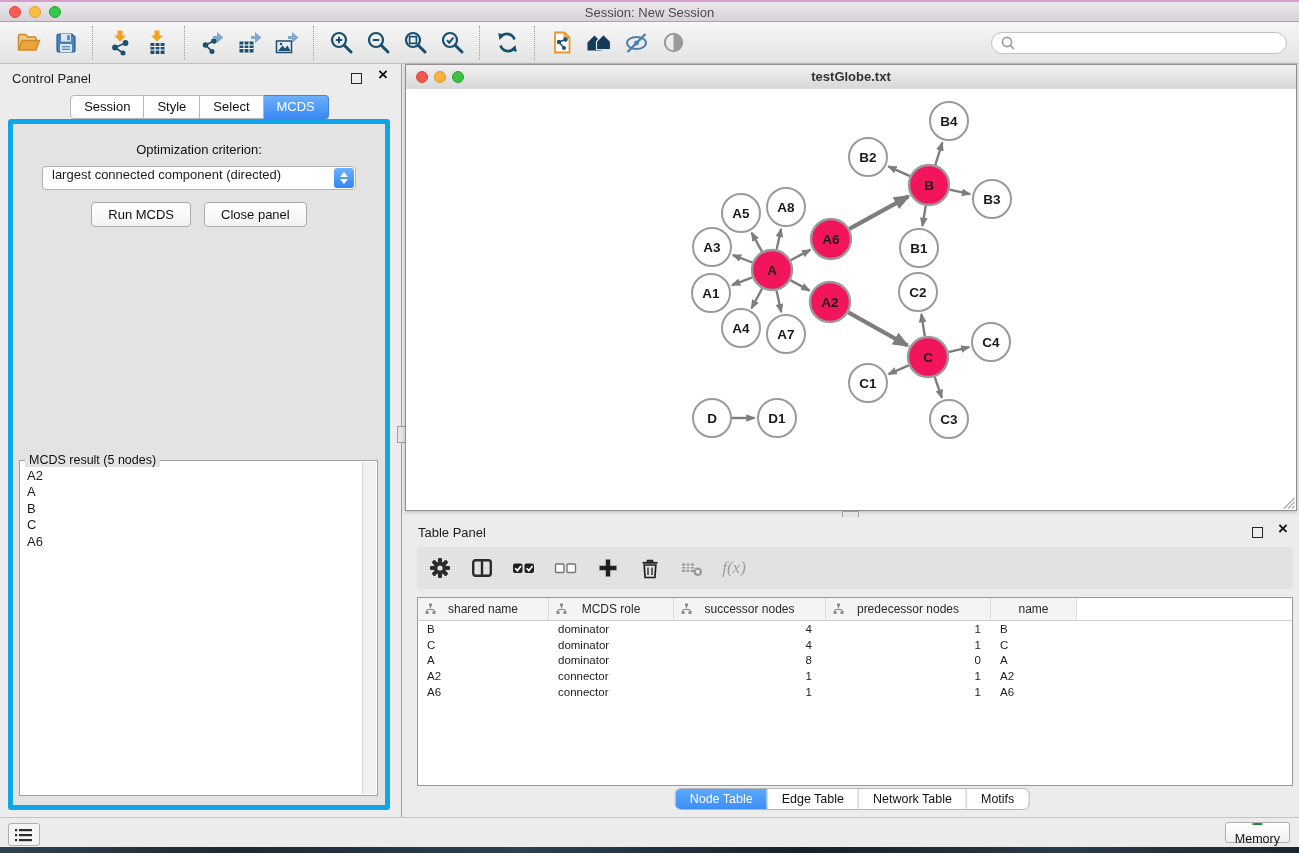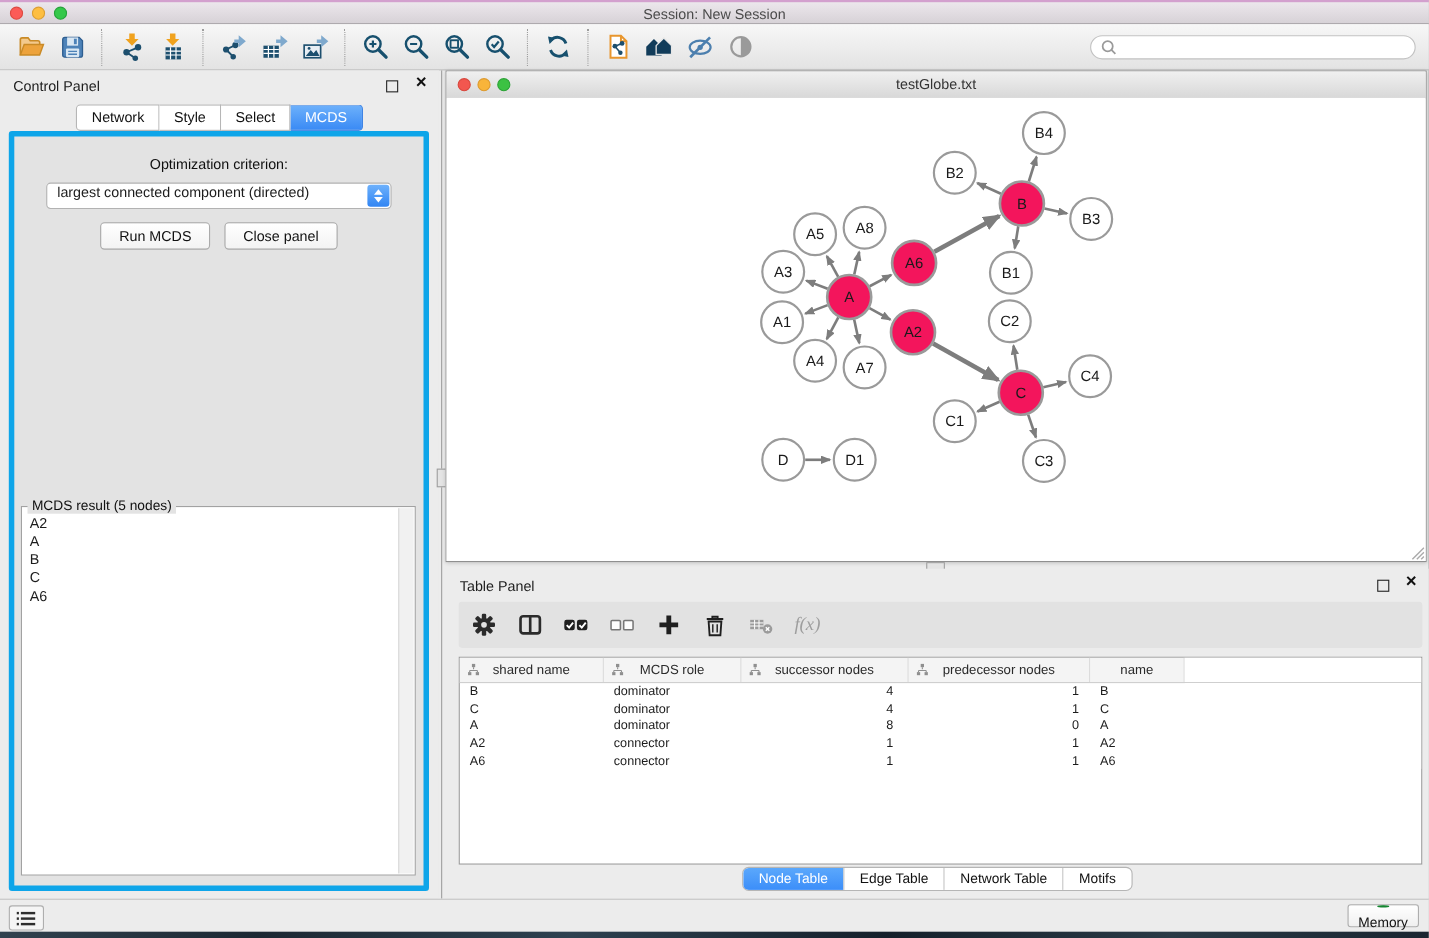--- a/index.html
+++ b/index.html
@@ -55,21 +55,21 @@
     font-size:13px;line-height:16.4px;overflow:hidden;}
   #result-scrollbar{position:absolute;top:1px;bottom:1px;right:1px;width:13px;background:#f1f1f1;border-left:1px solid #d8d8d8;}
   
   #v-splitter{position:absolute;left:401px;top:64px;width:1px;height:753px;background:#9f9f9f;}
   #v-grip{position:absolute;left:397px;top:426px;width:10px;height:17px;background:#e4e4e4;
     border:1px solid #9f9f9f;box-sizing:border-box;}
   #h-grip{position:absolute;left:842px;top:511px;width:17px;height:9px;background:#e4e4e4;
     border:1px solid #9f9f9f;box-sizing:border-box;}
   
   #network-window{position:absolute;left:405px;top:64px;width:892px;height:447px;background:#fff;
-    border:1px solid #8f8f8f;box-sizing:border-box;box-shadow:0 1px 4px rgba(0,0,0,.22);}
+    border:1px solid #8f8f8f;box-sizing:border-box;box-shadow:0 1px 4px rgba(0,0,0,.22);font-weight:bold;}
   #nw-titlebar{position:relative;height:24px;background:linear-gradient(#f0f0f0,#d8d8d8);border-bottom:1px solid #aeaeae;}
   #nw-titlebar .tl{top:6px;}
   #nw-red{left:10px;background:#f2574f;border:1px solid #d8463c;box-sizing:border-box;}
   #nw-yellow{left:28px;background:#f8b43a;border:1px solid #dd9a2d;box-sizing:border-box;}
   #nw-green{left:46px;background:#3cc243;border:1px solid #2ba335;box-sizing:border-box;}
   #nw-title{position:absolute;width:100%;text-align:center;top:4px;font-size:13px;color:#333;}
   #graph-canvas{position:absolute;left:0;top:24px;right:0;bottom:0;background:#fff;overflow:hidden;}
   #graph-svg text{font-family:"Liberation Sans",sans-serif;}
   #resize-grip{position:absolute;right:1px;bottom:1px;width:13px;height:13px;}
   
@@ -260,21 +260,21 @@
       </svg>
       <input id="search-input" value="" style="">
     </div>
   </div>
 
   <div id="left-panel">
     <div id="cp-title">Control Panel</div>
     <span id="cp-float"></span>
     <span id="cp-close">×</span>
     <div id="cp-tabs">
-      <div class="cp-tab">Network</div>
+      <div class="cp-tab">Session</div>
       <div class="cp-tab">Style</div>
       <div class="cp-tab">Select</div>
       <div class="cp-tab active">MCDS</div>
     </div>
     <div id="cp-content">
       <div id="opt-label">Optimization criterion:</div>
       <div id="criterion">
         <span>largest connected component (directed)</span>
         <span id="criterion-stepper">
           <span class="tri-up"></span>

